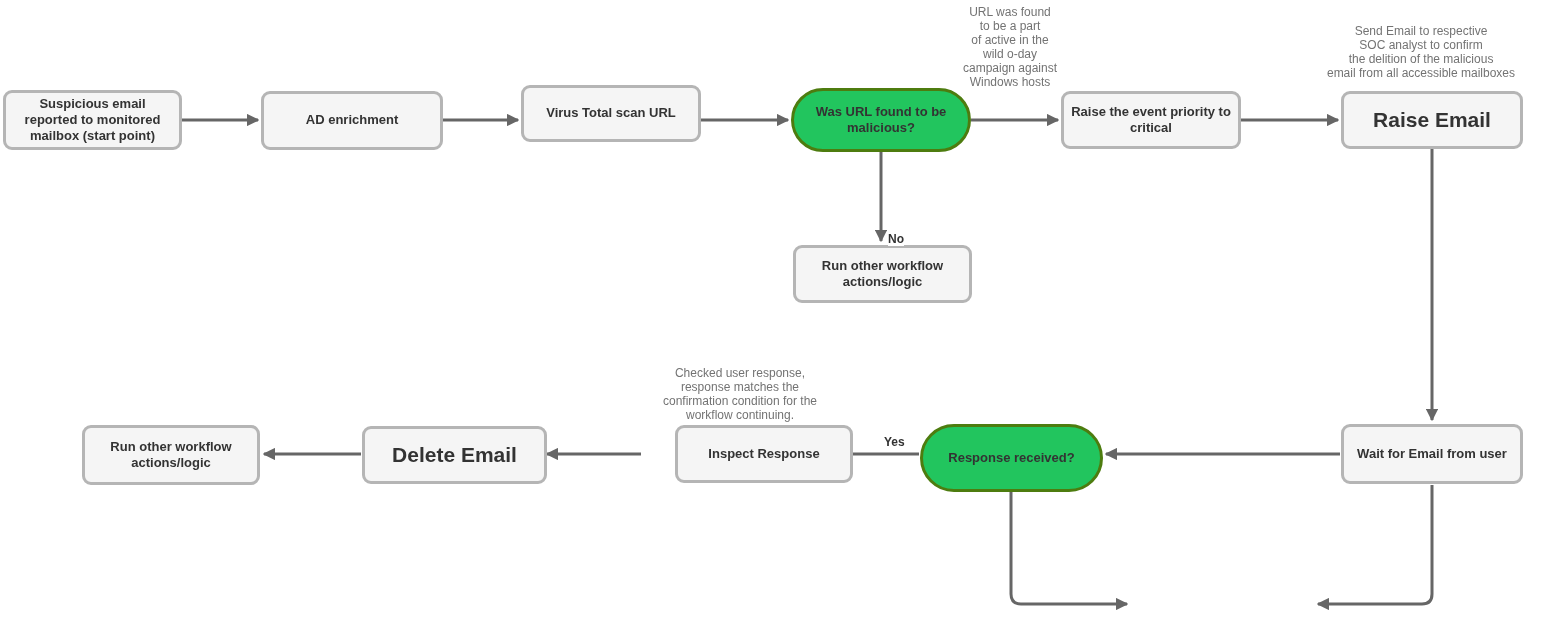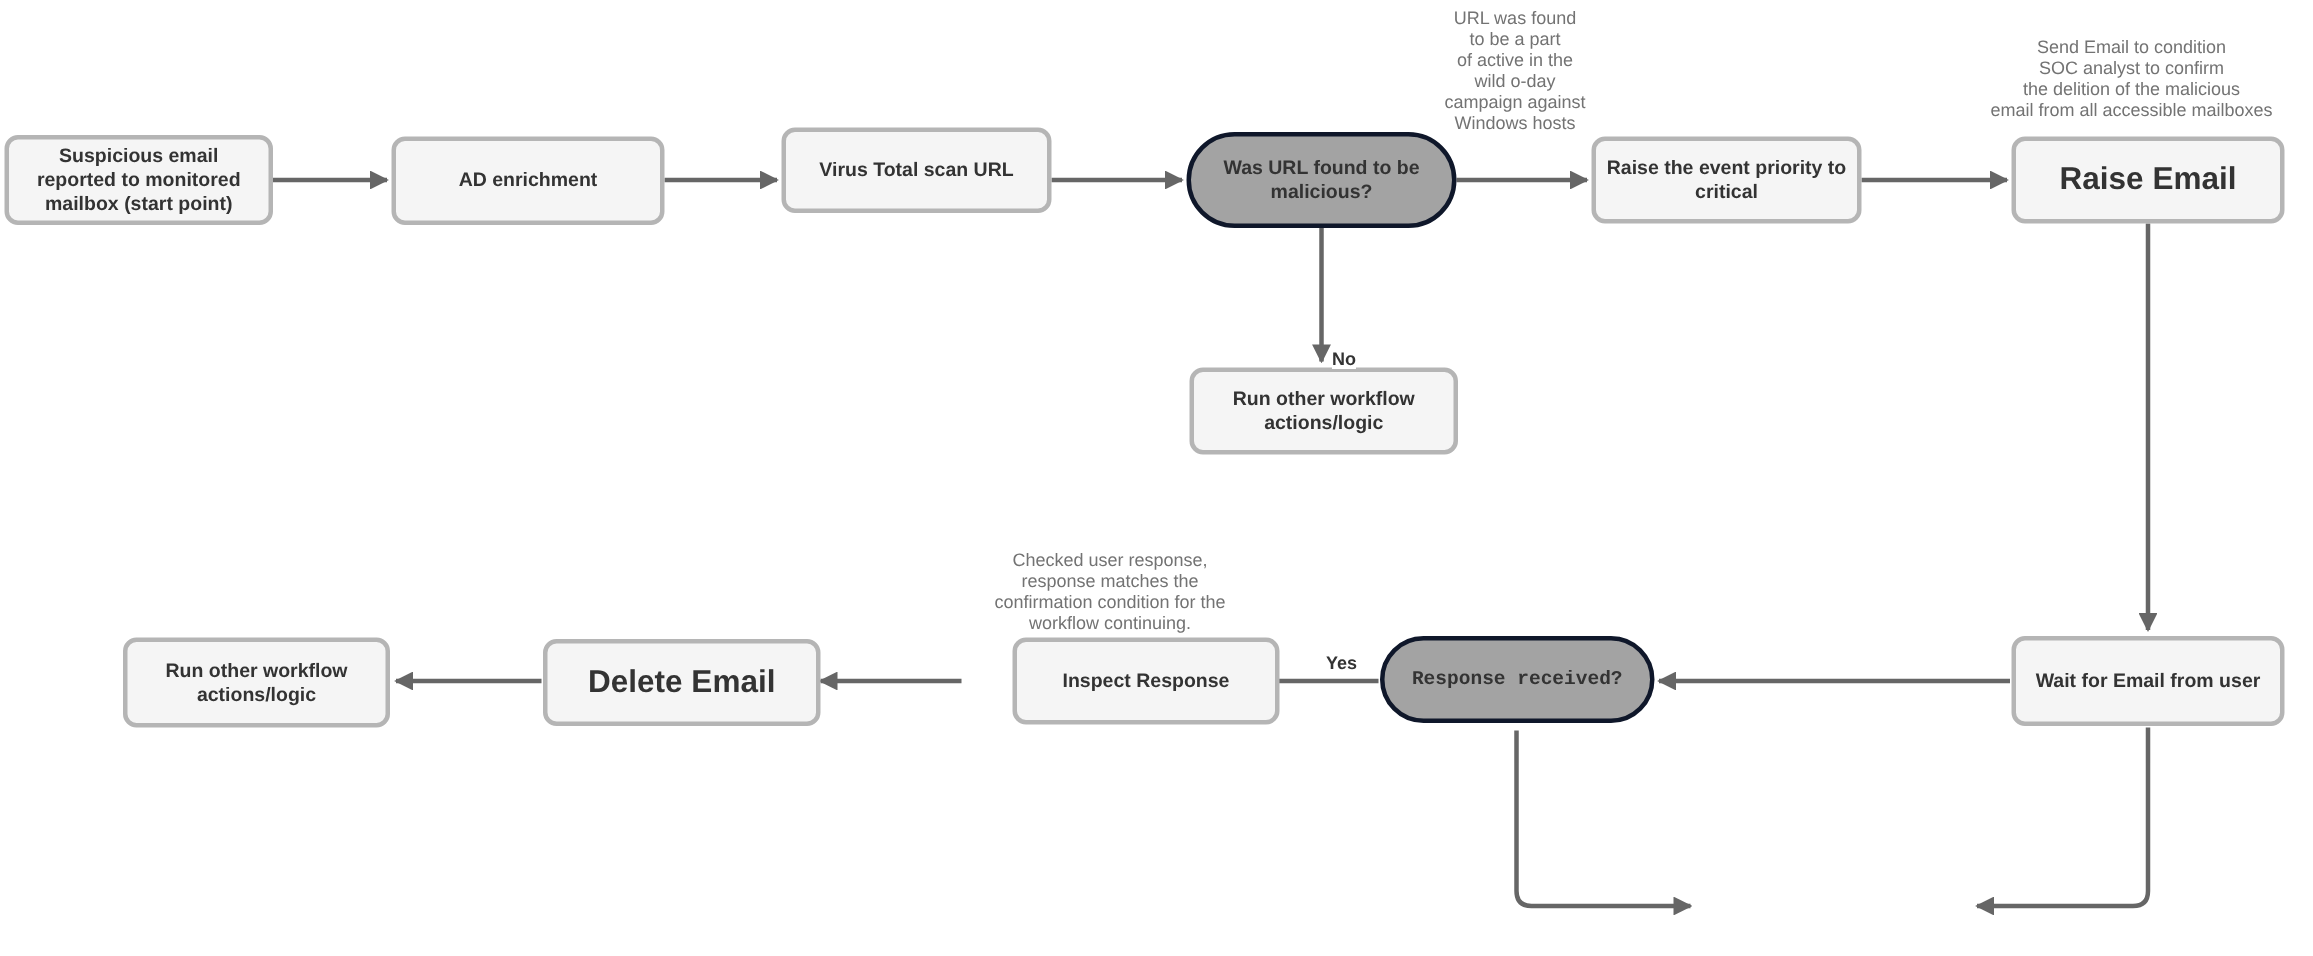--- a/index.html
+++ b/index.html
@@ -18,22 +18,22 @@
     border:3px solid #b5b5b5;
     border-radius:9px;
     display:flex;align-items:center;justify-content:center;
     text-align:center;
     font-size:13px;font-weight:bold;color:#333333;
     white-space:pre-line;
     line-height:1.25;
     padding:2px 4px;
   }
   .node.decision{
-    background:#a3a3a3;
-    border:3px solid #0f172a;
+    background:#22c55e;
+    border:3px solid #4d7c0f;
     border-radius:34px;
   }
   .node.big{font-size:21px;}
   .annotation{
     position:absolute;
     text-align:center;
     font-size:12px;font-weight:normal;color:#737373;
     white-space:pre-line;
     line-height:14px;
   }
@@ -91,33 +91,33 @@
   <div class="node" style="left:793px;top:245px;width:179px;height:58px;">Run other workflow
 actions/logic</div>
 
   <div class="node" style="left:82px;top:425px;width:178px;height:60px;">Run other workflow
 actions/logic</div>
 
   <div class="node big" style="left:362px;top:426px;width:185px;height:58px;">Delete Email</div>
 
   <div class="node" style="left:675px;top:425px;width:178px;height:58px;">Inspect Response</div>
 
-  <div class="node decision" style="left:920px;top:424px;width:183px;height:58px;font-family:Liberation Mono, monospace;">Response received?</div>
+  <div class="node decision" style="left:920px;top:424px;width:183px;height:68px;">Response received?</div>
 
   <div class="node" style="left:1341px;top:424px;width:182px;height:60px;">Wait for Email from user</div>
 
 
   <div class="annotation" style="left:880px;top:5px;width:260px;">URL was found
 to be a part
 of active in the
 wild o-day
 campaign against
 Windows hosts</div>
 
-  <div class="annotation" style="left:1300px;top:24px;width:242px;">Send Email to condition
+  <div class="annotation" style="left:1300px;top:24px;width:242px;">Send Email to respective
 SOC analyst to confirm
 the delition of the malicious
 email from all accessible mailboxes</div>
 
   <div class="annotation" style="left:610px;top:366px;width:260px;">Checked user response,
 response matches the
 confirmation condition for the
 workflow continuing.</div>
 
   <div class="edge-label" style="left:888px;top:189px;margin-top:44px;">No</div>

